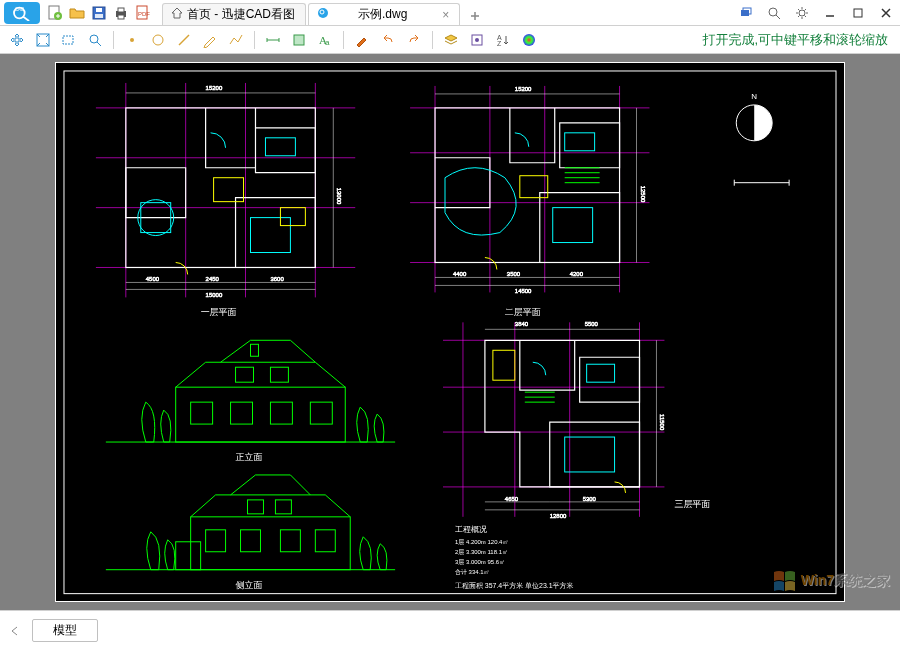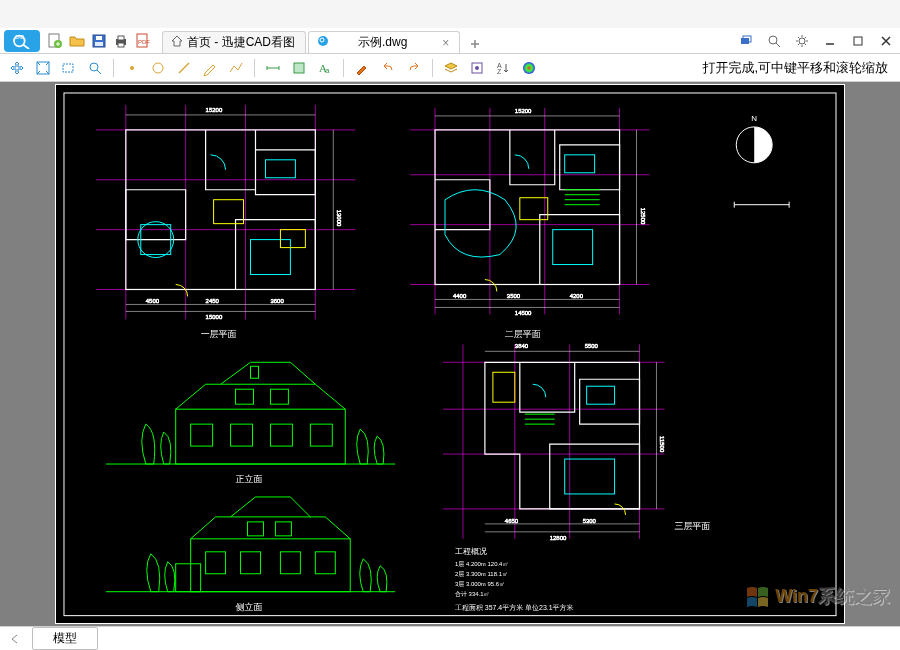--- a/index.html
+++ b/index.html
@@ -10,21 +10,20 @@
     background: #f5f5f5;
     display: flex; flex-direction: column;
     overflow: hidden;
   }
   
   .titlebar {
     height: 26px; background: #fff;
     display: flex; align-items: center;
     border-bottom: 1px solid #d0d0d0;
     padding: 0 4px;
-    margin-top: 28px;
   }
   .app-logo {
     width: 36px; height: 22px;
     background: #29a3e8; border-radius: 4px;
     display: flex; align-items: center; justify-content: center;
     margin-right: 6px;
   }
   .app-logo svg { width: 22px; height: 16px; }
   .quick-icons { display: flex; gap: 4px; align-items: center; }
   .qicon { width: 18px; height: 18px; display:flex; align-items:center; justify-content:center; cursor:pointer; }
@@ -44,47 +43,47 @@
   .winbtn { width:20px; height:18px; display:flex; align-items:center; justify-content:center; cursor:pointer;}
   
   .toolbar {
     height: 28px; background: #fff;
     border-bottom: 1px solid #d0d0d0;
     display: flex; align-items: center;
     padding: 0 6px; gap: 4px;
   }
   .tool { width: 22px; height: 22px; display:flex; align-items:center; justify-content:center; cursor:pointer; border-radius:2px;}
   .tsep { width:1px; height:18px; background:#d0d0d0; margin:0 3px; }
-  .hint { margin-left:auto; color:#000000; padding-right:6px; font-size:13px;}
+  .hint { margin-left:auto; color:#15803d; padding-right:6px; font-size:13px;}
   
   .canvas-area {
     flex:1; background:#808080; position:relative;
     display:flex; align-items:center; justify-content:center;
     overflow:hidden;
   }
   .sheet {
     width: 790px; height: 540px; background:#000;
     border: 1px solid #fff;
     position:relative;
   }
   
   .bottombar {
-    height: 24px; background:#fff; border-top:1px solid #d0d0d0;
+    height: 40px; background:#fff; border-top:1px solid #d0d0d0;
     display:flex; align-items:center; padding:0 6px;
   }
   .modeltab {
     padding: 2px 20px; border:1px solid #c0c0c0;
     border-radius:2px; background:#fff; margin-left:8px;
   }
   .status-right { margin-left:auto; color:#666; font-size:11px;}
   .status-right a { color:#1a6bb3; text-decoration:underline;}
   
   .watermark {
     position:absolute; right:10px; bottom:16px;
-    color:#777; font-size:18px; font-weight:bold;
+    color:#777; font-size:14px; font-weight:bold;
     opacity:0.5; pointer-events:none;
     text-shadow:1px 1px 0 #fff;
   }
   .watermark .w7 { color:#d98500; }
   
   .sheet svg { position:absolute; inset:0; }
 </style>
 </head>
 <body>
 

